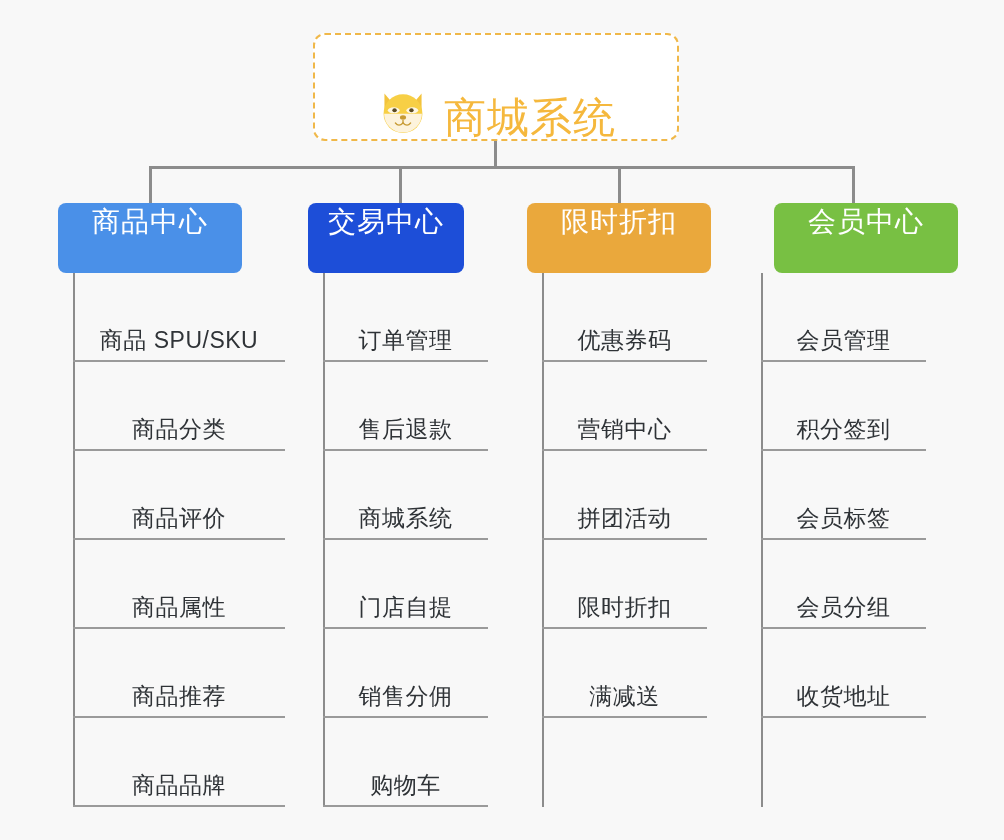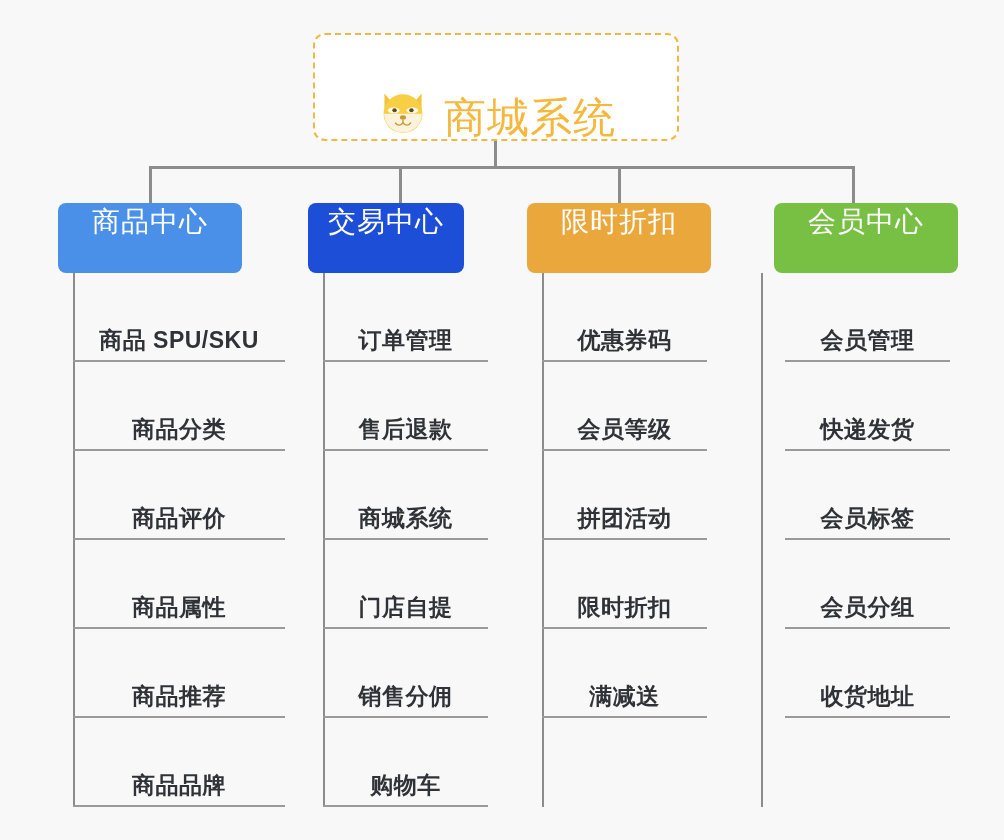--- a/index.html
+++ b/index.html
@@ -102,21 +102,20 @@
     align-items: flex-end;
     justify-content: center;
     padding-bottom: 4px;
   }
   .leaf-label {
     font-size: 23px;
     color: #2f3337;
     white-space: nowrap;
     letter-spacing: 0.5px;
     padding: 0 6px;
-    font-weight: bold;
   }
 </style>
 </head>
 <body>
 
 <div id="diagram">
 
   <div class="root-node">
     <svg class="root-icon" viewBox="0 0 64 64" aria-hidden="true">
       <path d="M10 10 L10 30 L20 22 Z" fill="#f3c33c"></path>
@@ -199,45 +198,45 @@
   <div class="column" style="left:527px;">
     <div class="cat-box" style="width:184px; background:#eaa83c;">
       <span>限时折扣</span>
     </div>
     <div class="spine" style="height:534px;"></div>
     <div class="leaves" style="width:165px;">
       <div class="leaf">
         <span class="leaf-label">优惠券码</span>
       </div>
       <div class="leaf">
-        <span class="leaf-label">会员等级</span>
+        <span class="leaf-label">营销中心</span>
       </div>
       <div class="leaf">
         <span class="leaf-label">拼团活动</span>
       </div>
       <div class="leaf">
         <span class="leaf-label">限时折扣</span>
       </div>
       <div class="leaf">
         <span class="leaf-label">满减送</span>
       </div>
     </div>
   </div>
 
   <div class="column" style="left:746px;">
     <div class="cat-box" style="width:184px; background:#78c043;margin-left:28px;">
       <span>会员中心</span>
     </div>
     <div class="spine" style="height:534px;"></div>
-    <div class="leaves" style="width:165px;margin-left:24px;">
+    <div class="leaves" style="width:165px;">
       <div class="leaf">
         <span class="leaf-label">会员管理</span>
       </div>
       <div class="leaf">
-        <span class="leaf-label">快递发货</span>
+        <span class="leaf-label">积分签到</span>
       </div>
       <div class="leaf">
         <span class="leaf-label">会员标签</span>
       </div>
       <div class="leaf">
         <span class="leaf-label">会员分组</span>
       </div>
       <div class="leaf">
         <span class="leaf-label">收货地址</span>
       </div>

